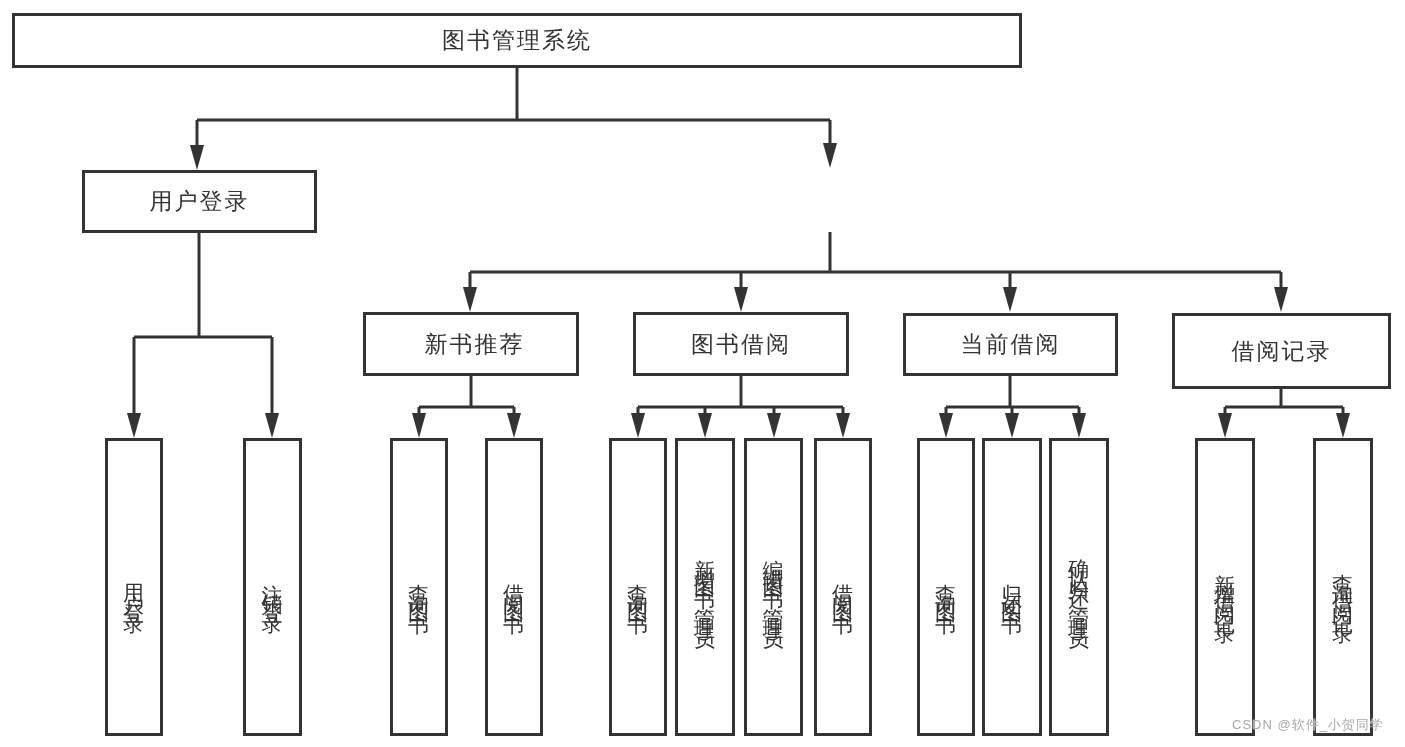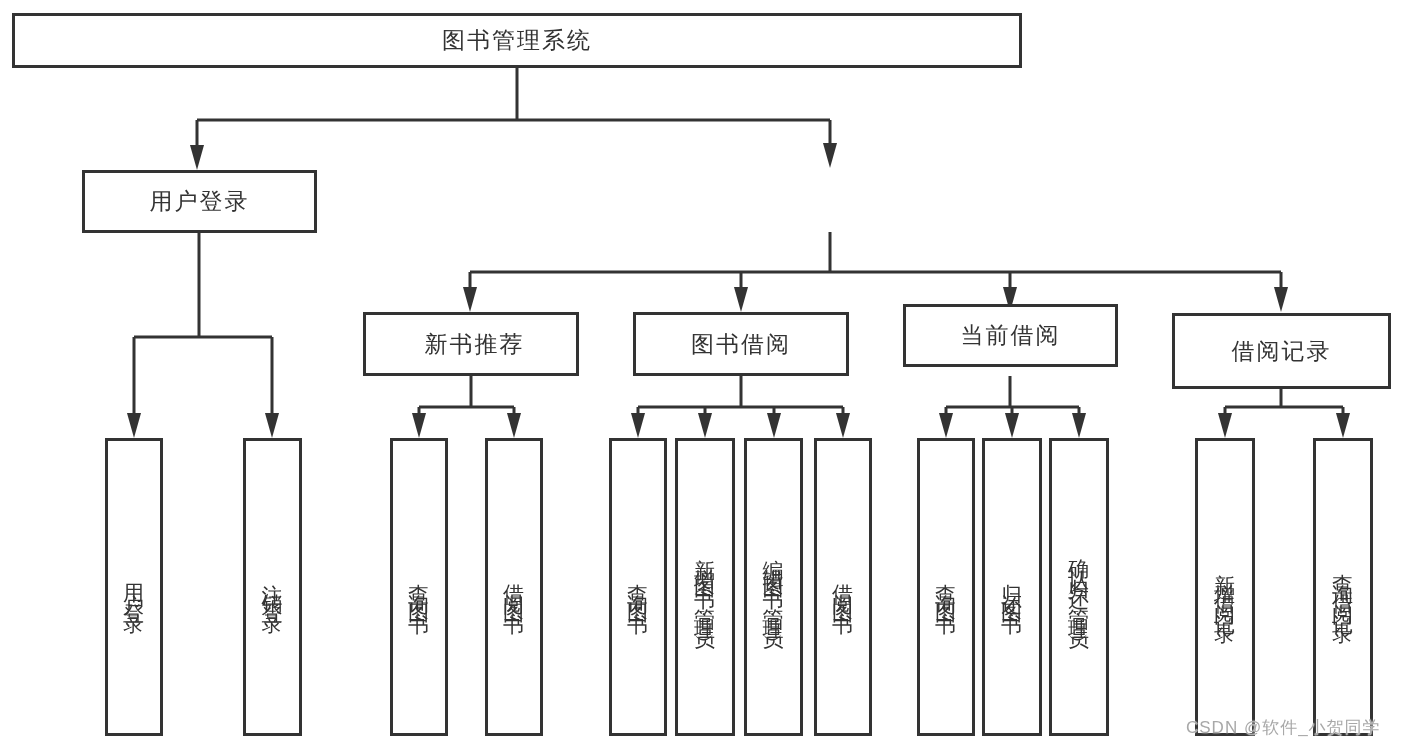--- a/index.html
+++ b/index.html
@@ -34,23 +34,23 @@
   .leaf{
     writing-mode:vertical-lr;
     text-orientation:mixed;
     font-size:21px;
     letter-spacing:10px;
     line-height:1;
     white-space:normal;
   }
   #watermark{
     position:absolute;
-    left:1186px;top:716px;
+    left:1232px;top:716px;
     z-index:5;
-    font-size:17px;
+    font-size:13px;
     letter-spacing:1px;
     color:var(--wm);
     white-space:nowrap;
     text-shadow:0 0 2px rgba(255,255,255,.9), 0 0 1px rgba(255,255,255,.9);
   }
 </style>
 </head>
 <body>
 
 <div id="stage">
@@ -94,21 +94,21 @@
       <polygon points="1343,438 1336,413 1350,413"></polygon>
     </g>
   </svg>
 
   <div class="node" style="left:12px;top:13px;width:1010px;height:55px;">图书管理系统</div>
 
   <div class="node" style="left:82px;top:170px;width:235px;height:63px;">用户登录</div>
 
   <div class="node" style="left:363px;top:312px;width:216px;height:64px;padding-left:7px;">新书推荐</div>
   <div class="node" style="left:633px;top:312px;width:216px;height:64px;">图书借阅</div>
-  <div class="node" style="left:903px;top:304px;width:215px;height:63px;">当前借阅</div>
+  <div class="node" style="left:903px;top:313px;width:215px;height:63px;">当前借阅</div>
   <div class="node" style="left:1172px;top:313px;width:219px;height:76px;">借阅记录</div>
 
   <div class="node leaf" style="left:105px;top:438px;width:58px;height:298px;">用户登录</div>
   <div class="node leaf" style="left:243px;top:438px;width:59px;height:298px;">注销登录</div>
 
   <div class="node leaf" style="left:390px;top:438px;width:58px;height:298px;">查询图书</div>
   <div class="node leaf" style="left:485px;top:438px;width:58px;height:298px;">借阅图书</div>
 
   <div class="node leaf" style="left:609px;top:438px;width:58px;height:298px;">查询图书</div>
   <div class="node leaf" style="left:675px;top:438px;width:60px;height:298px;">新增图书（管理员）</div>

